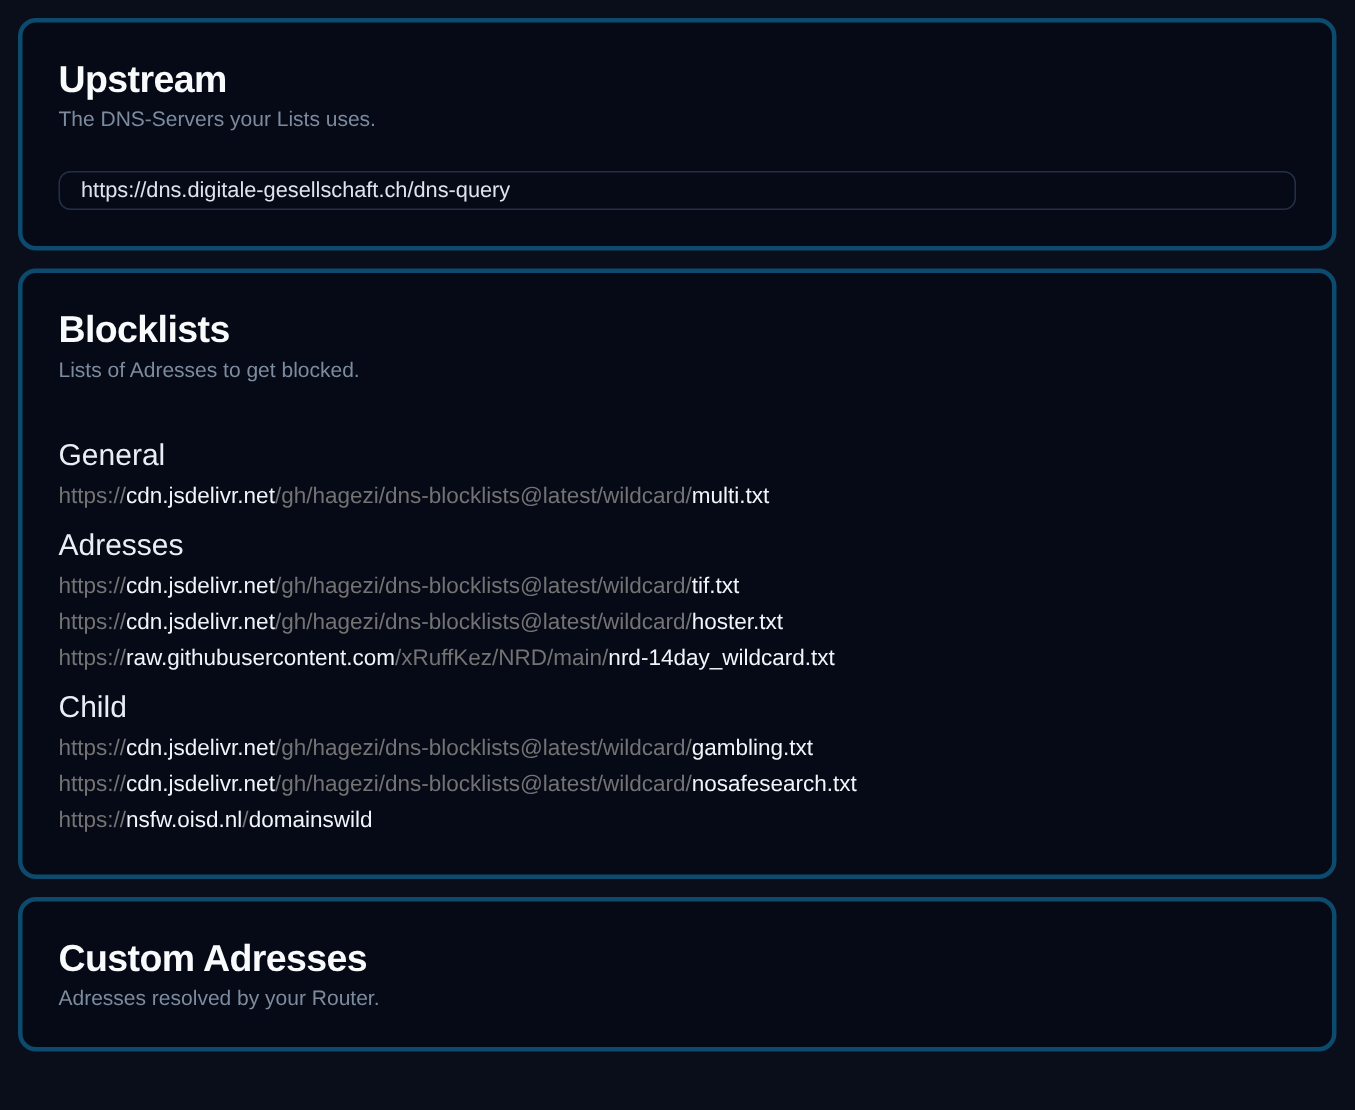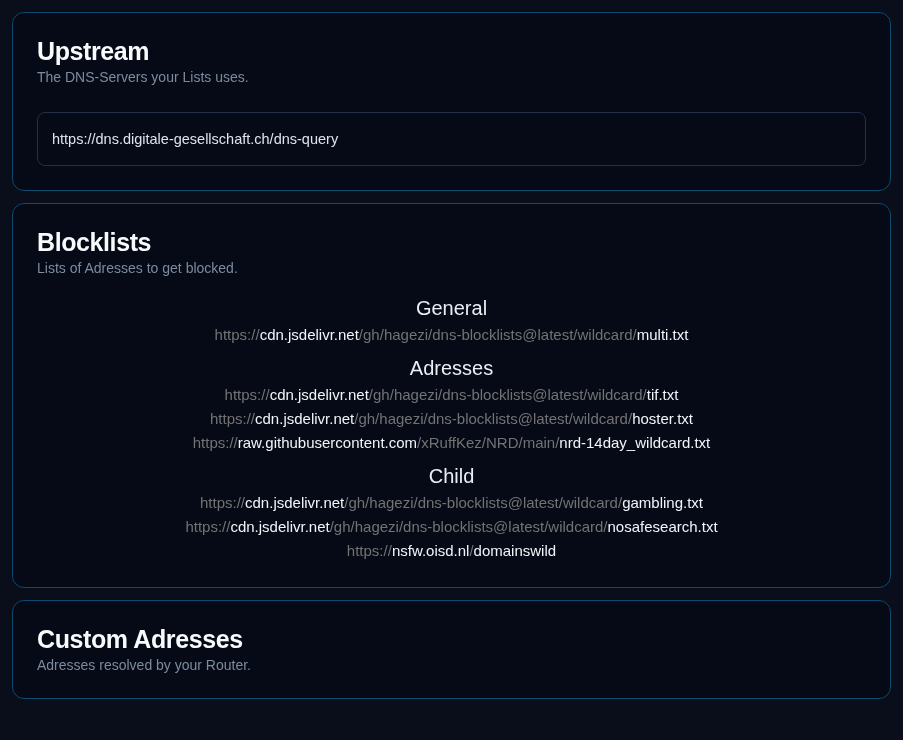--- a/index.html
+++ b/index.html
@@ -8,52 +8,52 @@
     background: #0a0e1a;
     font-family: "Liberation Sans", sans-serif;
     padding: 12px;
     display: flex;
     flex-direction: column;
     gap: 12px;
     color: #f1f5fa;
   }
   .card {
     background: #050a16;
-    border: 1px solid #0c4a6e;
+    border: 3px solid #0c4a6e;
     border-radius: 12px;
     padding: 24px;
   }
   .card-title {
     font-size: 25px;
     font-weight: 700;
     letter-spacing: -0.4px;
     line-height: 28px;
     color: #f8fafc;
   }
   .card-subtitle {
     margin-top: 4px;
     font-size: 14px;
     line-height: 17px;
     color: #7d8b9f;
   }
   .dns-input {
     display: block;
     width: 100%;
-    height: 54px;
+    height: 26px;
     margin-top: 26px;
     background: #050a16;
     border: 1px solid #252f47;
     border-radius: 8px;
     padding: 0 14px;
     font-family: "Liberation Sans", sans-serif;
     font-size: 14.5px;
     color: #dde4ec;
     outline: none;
   }
-  .groups { margin-top: 18px; text-align: center; }
+  .groups { margin-top: 36px; }
   .group + .group { margin-top: 8px; }
   .group-title {
     font-size: 20px;
     font-weight: 400;
     line-height: 26px;
     color: #e9eef5;
     margin-bottom: 2px;
   }
   .url-line {
     font-size: 15px;

